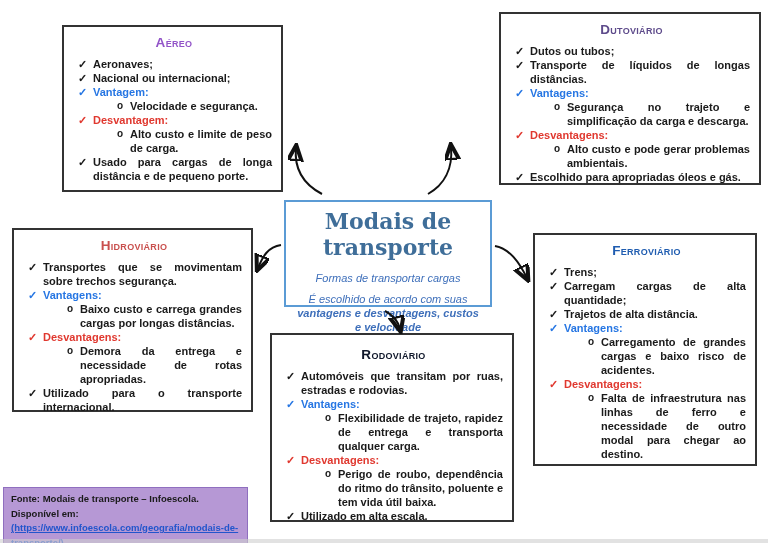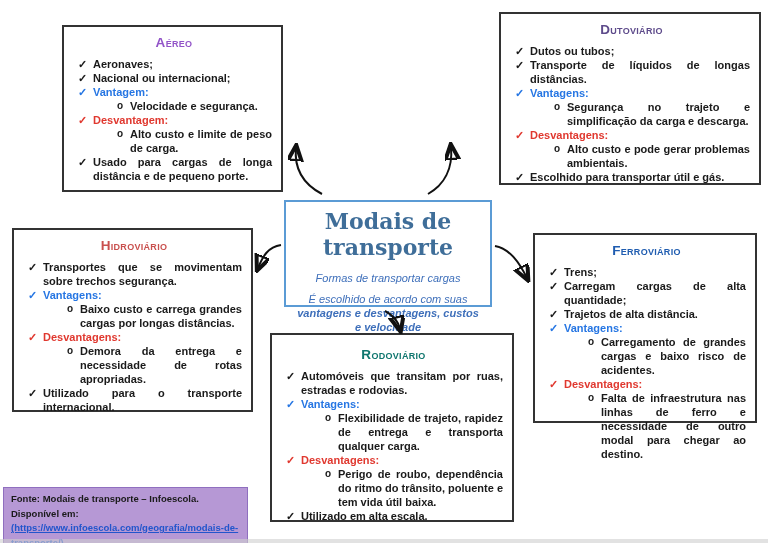--- a/index.html
+++ b/index.html
@@ -3,31 +3,31 @@
 <meta charset="utf-8">
 <style>
   html,body{margin:0;padding:0;}
   #stage{position:relative;width:768px;height:543px;background:#ffffff;overflow:hidden;
          font-family:"Liberation Sans",sans-serif;font-weight:bold;color:#1a1a1a;}
   .box{position:absolute;background:#fff;border:2px solid #333;box-sizing:border-box;
        padding:8px 9px 4px 12px;}
   .box-title{text-align:center;font-variant:small-caps;font-weight:bold;font-size:13.5px;
        letter-spacing:.3px;margin-bottom:7px;}
   .t-purple{color:#9254c8;} .t-darkpurple{color:#5e4b8b;} .t-red{color:#c9504e;}
-  .t-blue{color:#1f5cb0;} .t-lightblue{color:#0f766e;}
+  .t-blue{color:#1f5cb0;} .t-lightblue{color:#0f172a;}
   .row{display:flex;line-height:14px;font-size:11px;}
   .row .mk{flex:0 0 17px;width:17px;padding-left:2px;box-sizing:border-box;}
   .row .tx{flex:1;text-align:justify;}
   .subrow{padding-left:39px;}
   .subrow .mk{flex:0 0 15px;width:15px;font-size:10px;}
   .adv{color:#2676e3;} .dis{color:#e0382f;}
   #box-aereo{left:62px;top:25px;width:221px;height:167px;}
   #box-dutoviario{left:499px;top:12px;width:262px;height:173px;}
   #box-hidroviario{left:12px;top:228px;width:241px;height:184px;}
-  #box-ferroviario{left:533px;top:233px;width:224px;height:190px;}
+  #box-ferroviario{left:533px;top:233px;width:224px;height:233px;}
   #box-rodoviario{left:270px;top:333px;width:244px;height:189px;padding-top:12px;}
   #box-center{left:284px;top:200px;width:208px;height:107px;border:2px solid #5b9bd5;
        text-align:center;padding:4px 8px;}
   .center-title{font-family:"DejaVu Serif",serif;font-weight:bold;
        font-size:22px;color:#3f6e99;margin-top:2px;}
   .center-sub{font-style:italic;font-weight:normal;font-size:11px;color:#3e6fba;margin-top:12px;}
   .center-desc{font-style:italic;font-weight:normal;font-size:11px;color:#3e6fba;
        margin-top:8px;line-height:14px;}
   .center-desc .bold-part{font-weight:bold;}
   #fonte{position:absolute;left:3px;top:487px;width:245px;height:60px;background:#b698d5;
@@ -96,21 +96,21 @@
     <div class="row dis">
       <span class="mk">✓</span>
       <span class="tx">Desvantagens:</span>
       </div>
     <div class="row subrow">
       <span class="mk">o</span>
       <span class="tx">Alto custo e pode gerar problemas ambientais.</span>
       </div>
     <div class="row">
       <span class="mk">✓</span>
-      <span class="tx">Escolhido para transportar útil e gás.</span>
+      <span class="tx">Escolhido para apropriadas óleos e gás.</span>
       </div>
   </div>
 
   <div class="box" id="box-hidroviario">
     <div class="box-title t-red">Hidroviário</div>
     <div class="row">
       <span class="mk">✓</span>
       <span class="tx">Transportes que se movimentam sobre trechos segurança.</span>
       </div>
     <div class="row adv">

